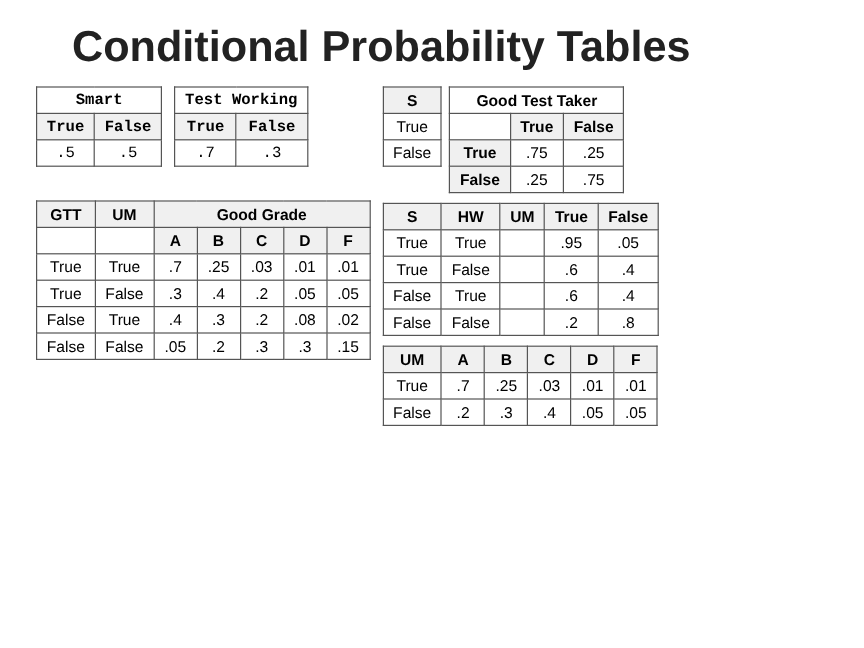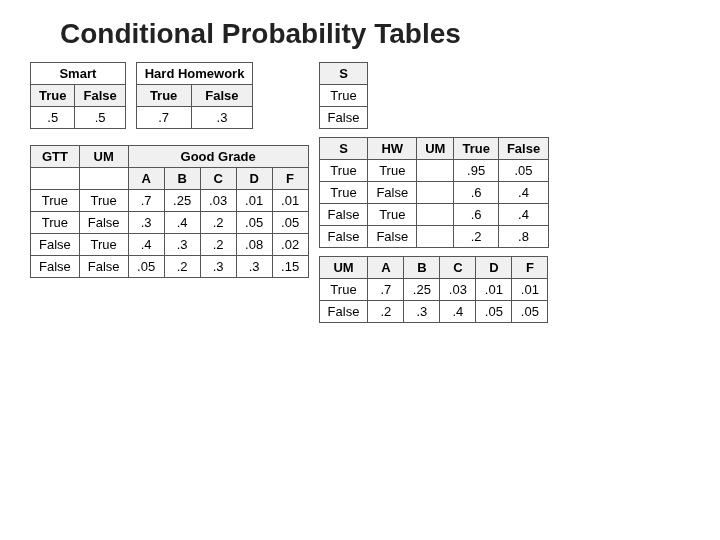--- a/index.html
+++ b/index.html
@@ -6,60 +6,61 @@
     body {
       background: #fff;
       font-family: Arial, sans-serif;
       font-size: 13px;
       width: 720px;
       height: 540px;
       overflow: hidden;
       position: relative;
     }
     h1 {
-      font-size: 28px;
+      font-size: 36px;
       font-weight: bold;
       padding: 18px 0 12px 60px;
       color: #222;
     }
     .main-content {
       display: flex;
       flex-direction: row;
       padding: 0 30px;
       gap: 10px;
     }
     .left-section {
       display: flex;
       flex-direction: column;
       gap: 8px;
     }
     .top-tables {
       display: flex;
       flex-direction: row;
       gap: 10px;
       align-items: flex-start;
+      font-family: Liberation Mono, monospace;
     }
     table {
       border-collapse: collapse;
     }
     table td, table th {
       border: 1px solid #555;
       padding: 3px 8px;
       text-align: center;
       min-width: 36px;
     }
     table th {
       font-weight: bold;
       background: #f0f0f0;
     }
     .span-header {
       font-weight: bold;
     }
     .big-table-wrapper {
-      margin-top: 8px;
+      margin-top: 20px;
     }
     .right-section {
       display: flex;
       flex-direction: column;
       gap: 8px;
     }
     .right-top {
       display: flex;
       flex-direction: row;
       align-items: flex-start;
@@ -91,21 +92,21 @@
             <td>.5</td>
           </tr>
         </tbody>
           </table>
       </div>
 
       <div>
         <table>
           <tbody>
               <tr>
-            <td colspan="2" class="span-header">Hard Homework</td>
+            <td colspan="2" class="span-header">Test Working</td>
           </tr>
           <tr>
             <th>True</th>
             <th>False</th>
           </tr>
           <tr>
             <td>.7</td>
             <td>.3</td>
           </tr>
         </tbody>
@@ -182,20 +183,42 @@
         </tr>
         <tr>
           <td>True</td>
         </tr>
         <tr>
           <td>False</td>
         </tr>
       </tbody>
         </table>
 
+      <table>
+        <tbody>
+            <tr>
+          <td colspan="3" class="span-header">Good Test Taker</td>
+        </tr>
+        <tr>
+          <td></td>
+          <th>True</th>
+          <th>False</th>
+        </tr>
+        <tr>
+          <th>True</th>
+          <td>.75</td>
+          <td>.25</td>
+        </tr>
+        <tr>
+          <th>False</th>
+          <td>.25</td>
+          <td>.75</td>
+        </tr>
+      </tbody>
+        </table>
     </div>
 
     <div>
       <table>
         <tbody>
             <tr>
           <th>S</th>
           <th>HW</th>
           <th>UM</th>
           <th>True</th>

